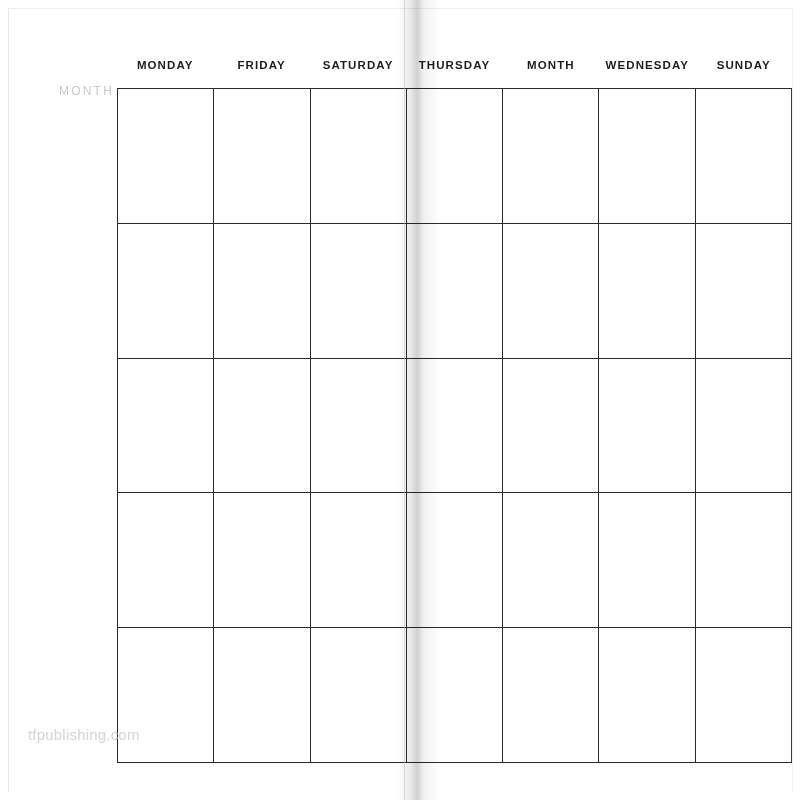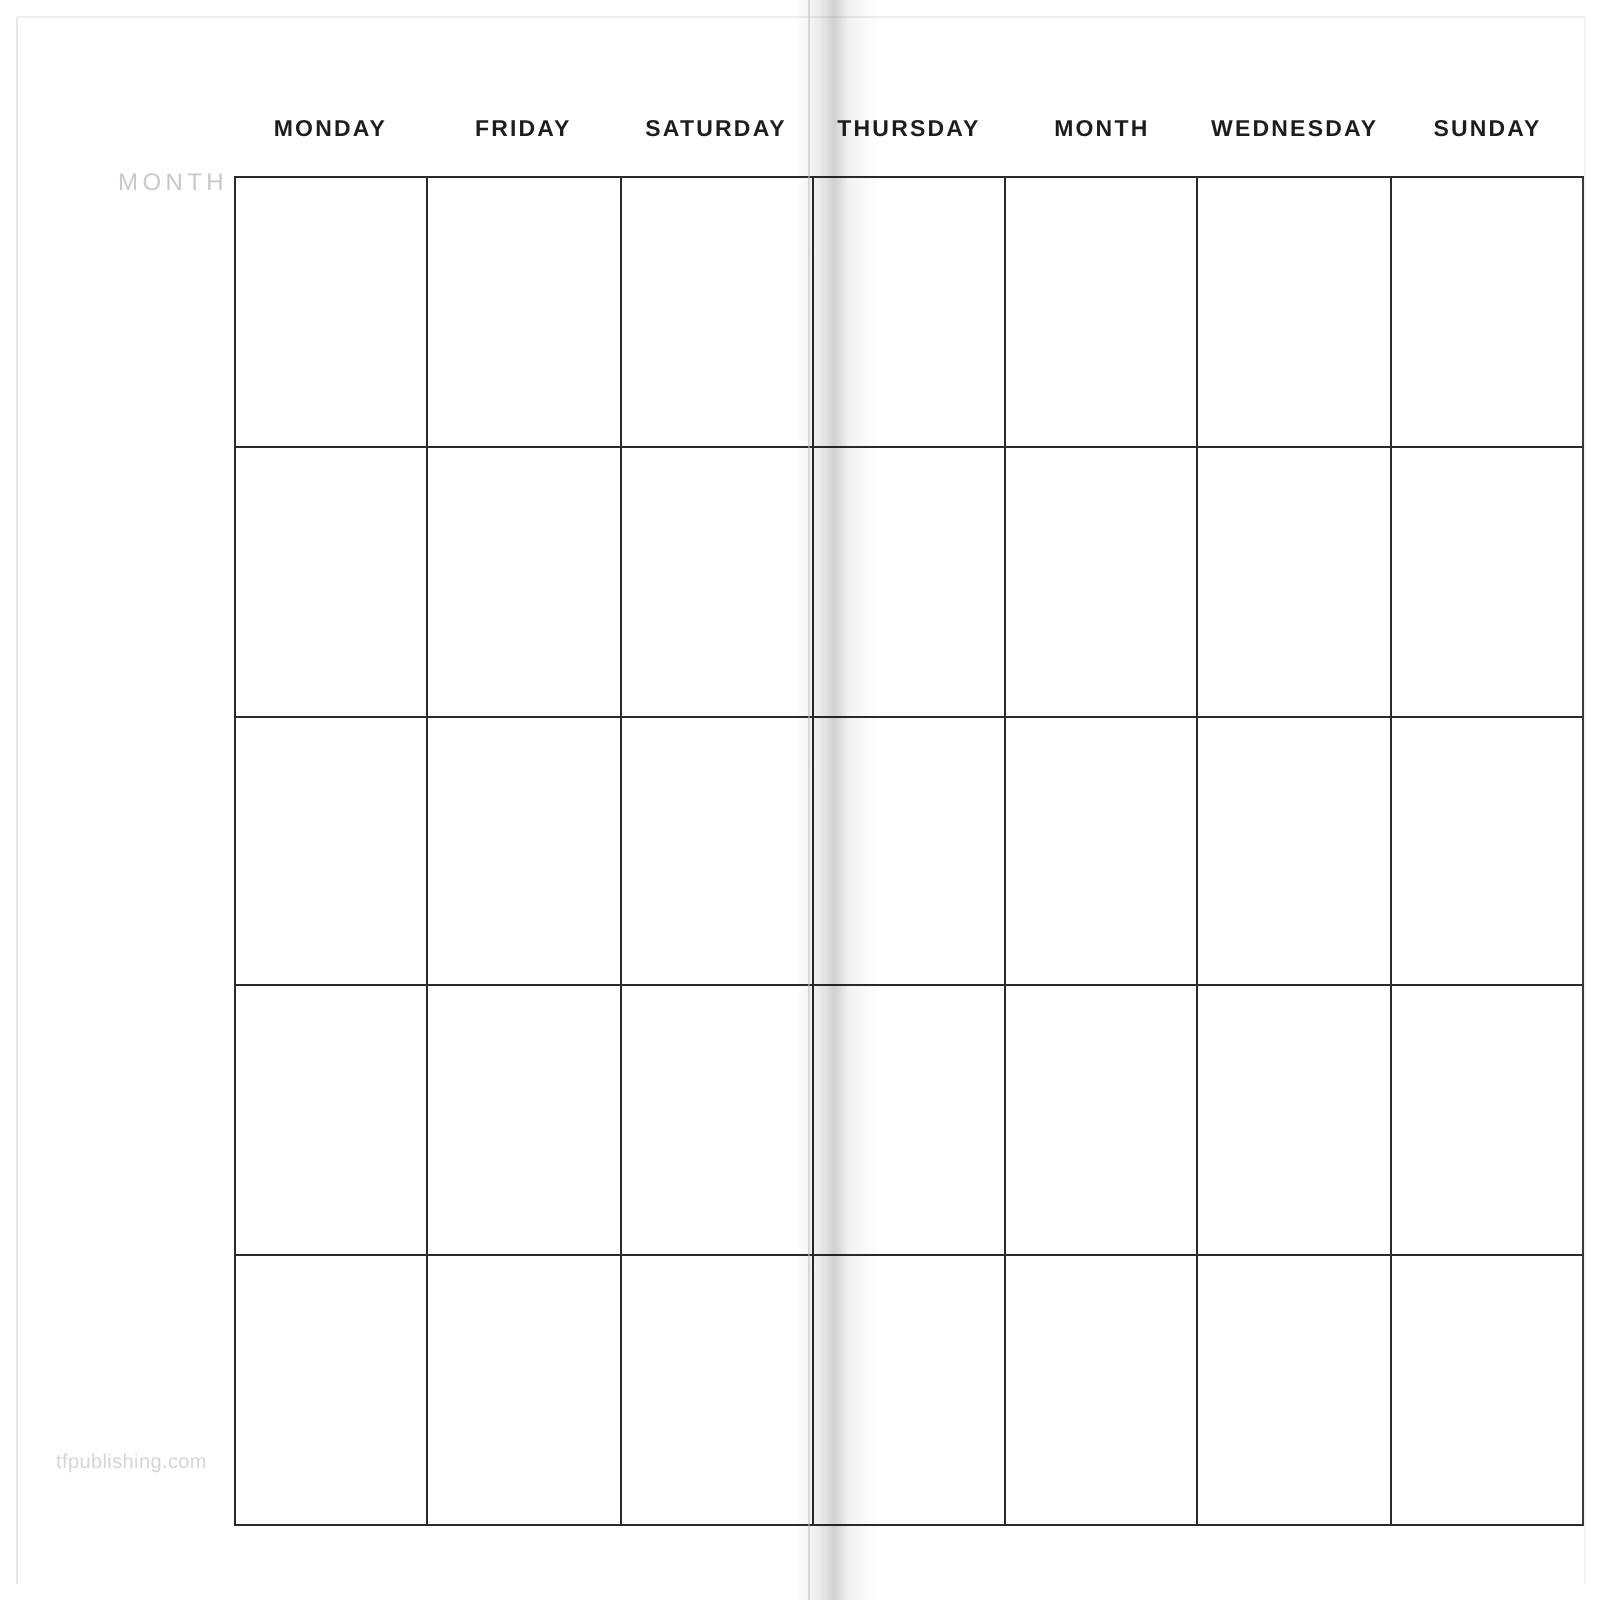--- a/index.html
+++ b/index.html
@@ -129,21 +129,21 @@
     height: 800px;
     background: rgba(190,190,190,0.55);
     pointer-events: none;
   }
 
   
   .watermark {
     position: absolute;
     left: 28px;
     top: 726px;
-    font-size: 10px;
+    font-size: 15px;
     color: #d5d5d5;
     letter-spacing: 0.2px;
     user-select: none;
   }
 </style>
 </head>
 <body>
 
 <div id="planner-page">
 

